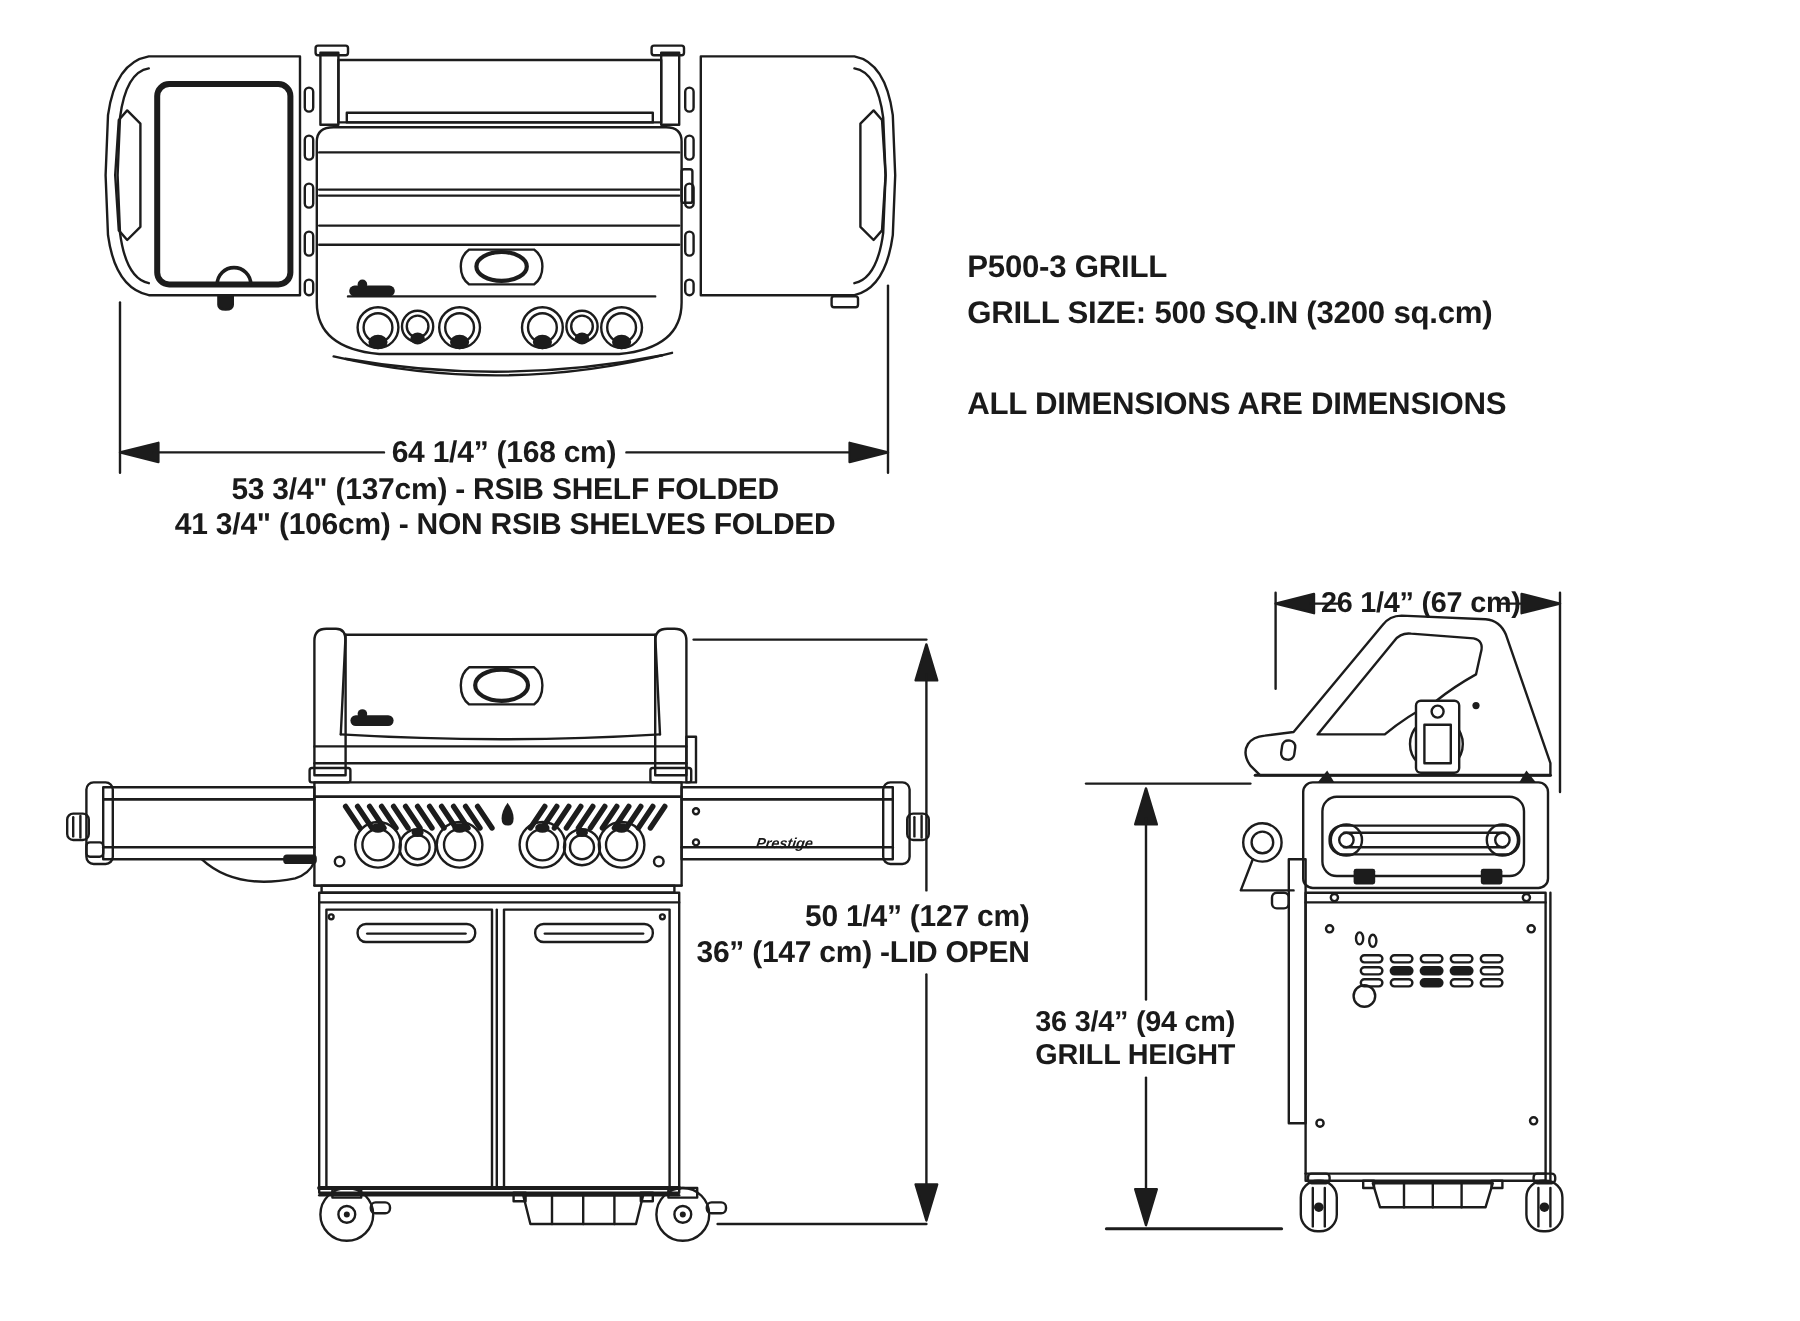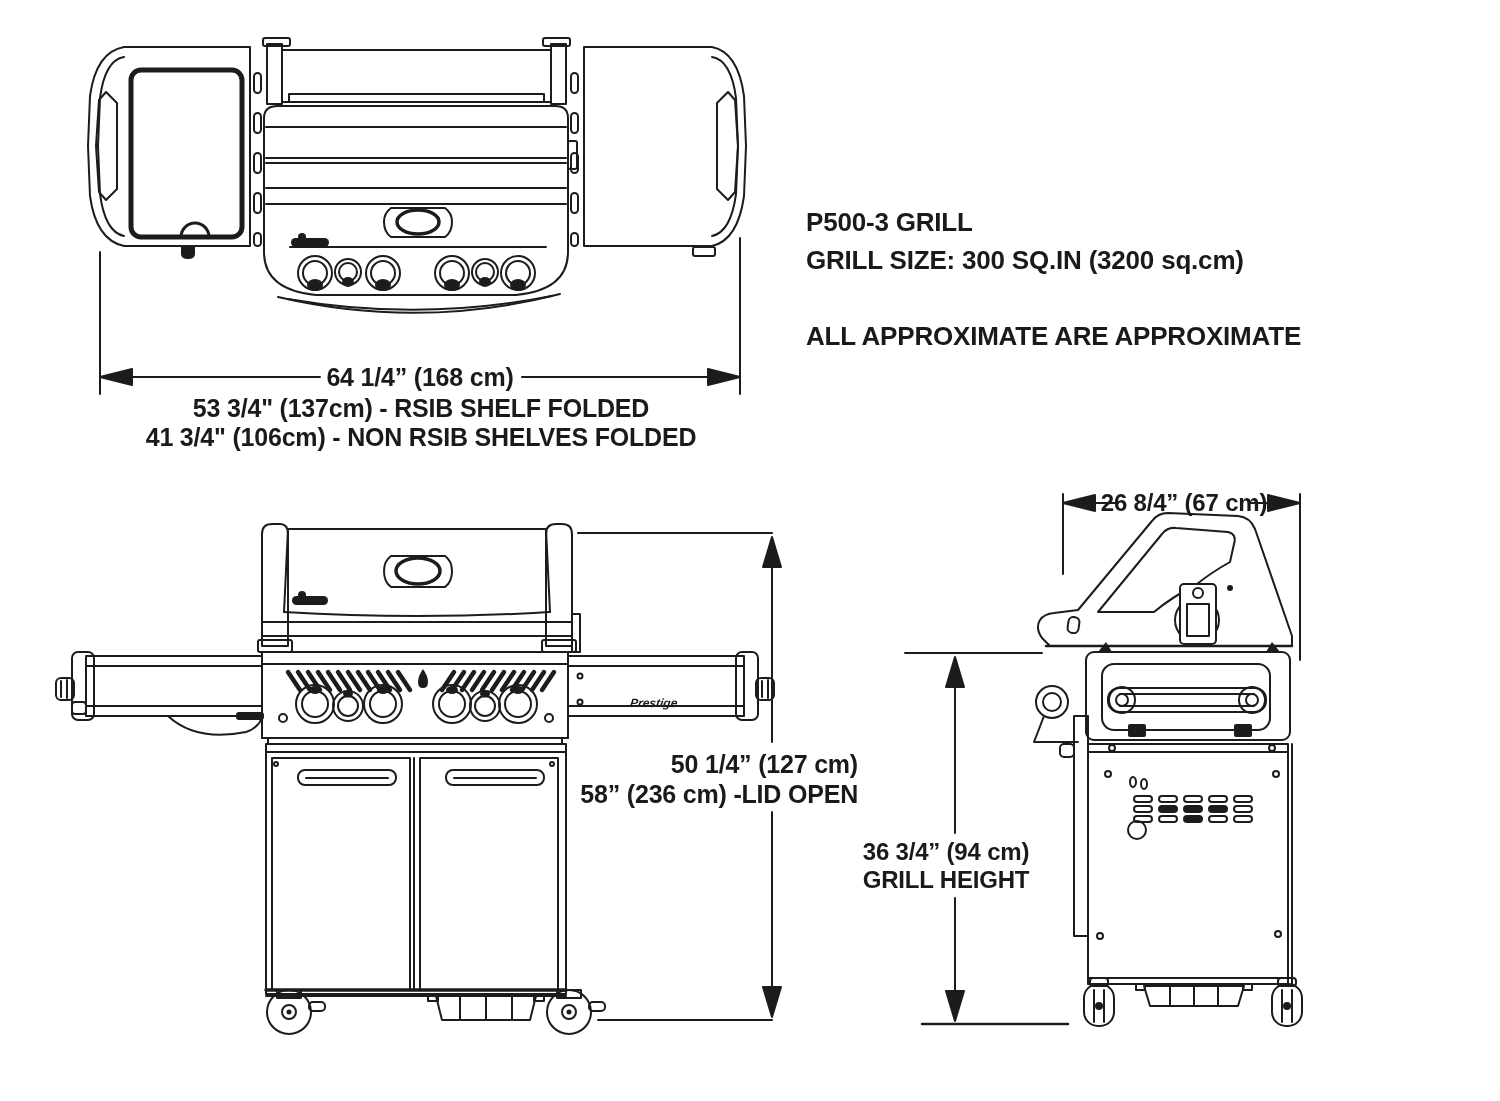--- a/index.html
+++ b/index.html
@@ -366,29 +366,29 @@
         <line x1="955" y1="682" x2="955" y2="833"></line>
         <line x1="955" y1="898" x2="955" y2="995"></line>
         <path d="M955 1021 L946 991 L964 991 Z" fill="#1c1c1c"></path>
         <line x1="922" y1="1024" x2="1068" y2="1024" stroke-width="2.5"></line>
       </g>
     </g>
   </g>
 </svg>
 
 <div class="lbl info" style="left:806px; top:203px;">P500-3 GRILL</div>
-<div class="lbl info" style="left:806px; top:241px;">GRILL SIZE: 300 SQ.IN (3200 sq.cm)</div>
-<div class="lbl info" style="left:806px; top:317px;">ALL APPROXIMATE ARE APPROXIMATE</div>
+<div class="lbl info" style="left:806px; top:241px;">GRILL SIZE: 500 SQ.IN (3200 sq.cm)</div>
+<div class="lbl info" style="left:806px; top:317px;">ALL DIMENSIONS ARE DIMENSIONS</div>
 
 <div class="lbl dimw" style="left:420px; top:364px;">64 1/4” (168 cm)</div>
 <div class="lbl dimw" style="left:421px; top:395px;">53 3/4" (137cm) - RSIB SHELF FOLDED</div>
 <div class="lbl dimw" style="left:421px; top:424px;">41 3/4" (106cm) - NON RSIB SHELVES FOLDED</div>
 
 <div class="lbl dimh" style="left:858px; top:751px;">50 1/4” (127 cm)</div>
-<div class="lbl dimh" style="left:858px; top:781px;">58” (236 cm) -LID OPEN</div>
-
-<div class="lbl dimc" style="left:1184px; top:490px;">26 8/4” (67 cm)</div>
+<div class="lbl dimh" style="left:858px; top:781px;">36” (147 cm) -LID OPEN</div>
+
+<div class="lbl dimc" style="left:1184px; top:490px;">26 1/4” (67 cm)</div>
 <div class="lbl dimc" style="left:946px; top:839px;">36 3/4” (94 cm)</div>
 <div class="lbl dimc" style="left:946px; top:867px;">GRILL HEIGHT</div>
 
 <div class="lbl logo" style="left:630px; top:697px;">Prestige</div>
 
 </div>
 
 </body></html>

